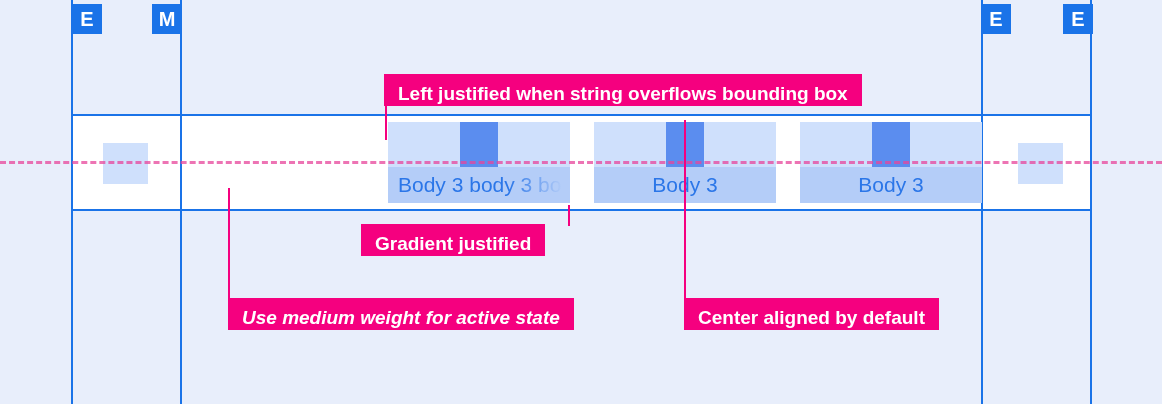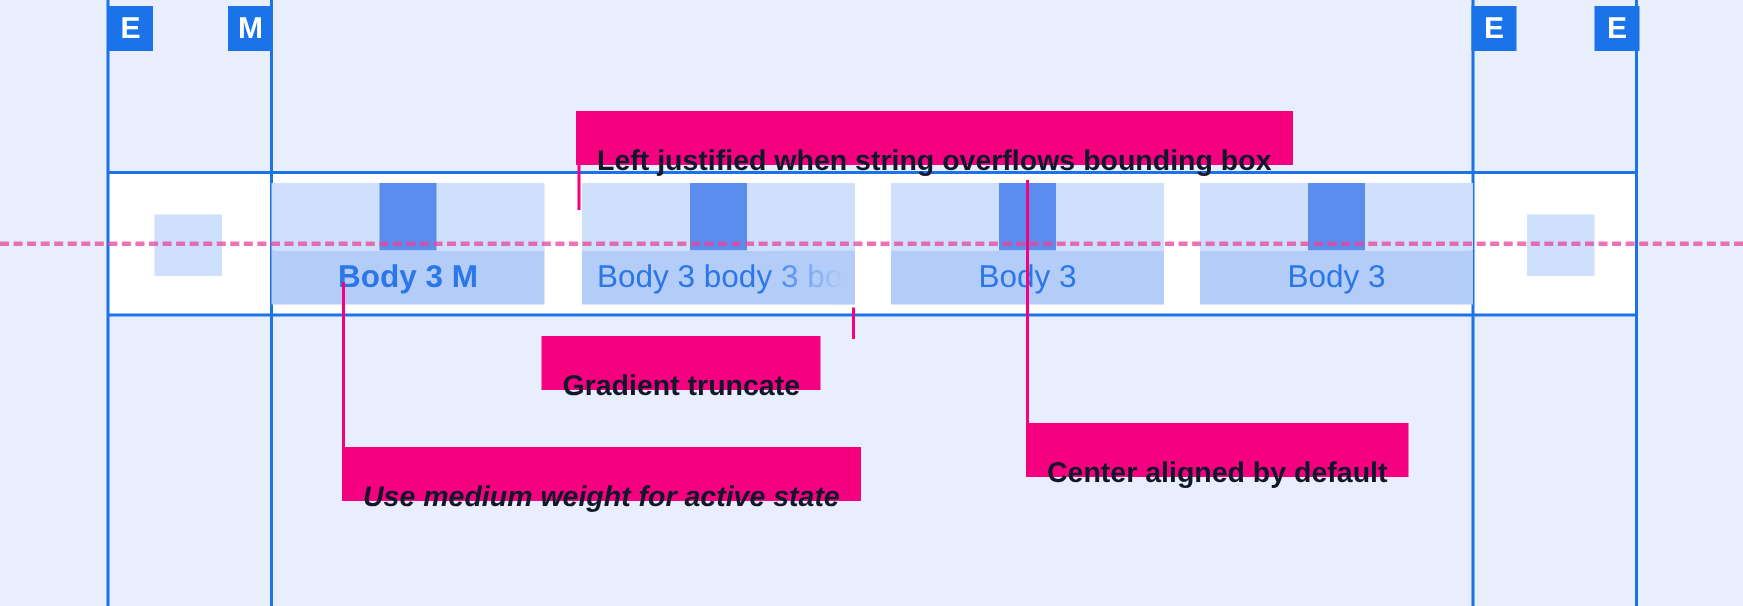--- a/index.html
+++ b/index.html
@@ -138,24 +138,24 @@
     height: 0;
     border-top: 3px dashed #e8469c;
     opacity: 0.75;
     z-index: 5;
   }
 
   
   .callout {
     position: absolute;
     background: #f5007f;
-    color: #0f172a;
+    color: #ffffff;
     font-size: 19px;
     font-weight: bold;
-    padding: 18px 14px;
+    padding: 4px 14px;
     height: 32px;
     line-height: 32px;
     white-space: nowrap;
     z-index: 8;
     text-align: center;
   }
   .leader {
     position: absolute;
     width: 2px;
     background: #f5007f;
@@ -175,28 +175,20 @@
   <div class="marker" style="left:72px">E</div>
   <div class="marker" style="left:152px">M</div>
   <div class="marker" style="left:981px">E</div>
   <div class="marker" style="left:1063px">E</div>
 
   <div id="component-band"></div>
 
   <div class="endcap" style="left:103px"></div>
   <div class="endcap" style="left:1018px"></div>
 
-  <div class="cell" style="left:181px">
-    <div class="glyph-area">
-      <div class="glyph"></div>
-    </div>
-    <div class="label-band">
-      <div class="label medium">Body 3 M</div>
-    </div>
-  </div>
 
   <div class="cell" style="left:388px">
     <div class="glyph-area">
       <div class="glyph"></div>
     </div>
     <div class="label-band">
       <div class="label overflow">Body 3 body 3 body 3</div>
       <div class="fade"></div>
     </div>
   </div>
@@ -220,17 +212,17 @@
   </div>
 
   <div id="baseline"></div>
 
   <div class="leader" style="left:385px; top:106px; height:34px;"></div>
   <div class="leader" style="left:568px; top:205px; height:21px;"></div>
   <div class="leader" style="left:228px; top:188px; height:110px;"></div>
   <div class="leader" style="left:684px; top:120px; height:178px;"></div>
 
   <div class="callout" style="left:384px; top:74px;">Left justified when string overflows bounding box</div>
-  <div class="callout" style="left:361px; top:224px;">Gradient truncate</div>
+  <div class="callout" style="left:361px; top:224px;">Gradient justified</div>
   <div class="callout" style="left:228px; top:298px;font-style:italic;">Use medium weight for active state</div>
-  <div class="callout" style="left:684px; top:282px;">Center aligned by default</div>
+  <div class="callout" style="left:684px; top:298px;">Center aligned by default</div>
 
 </div>
 
 </body></html>

